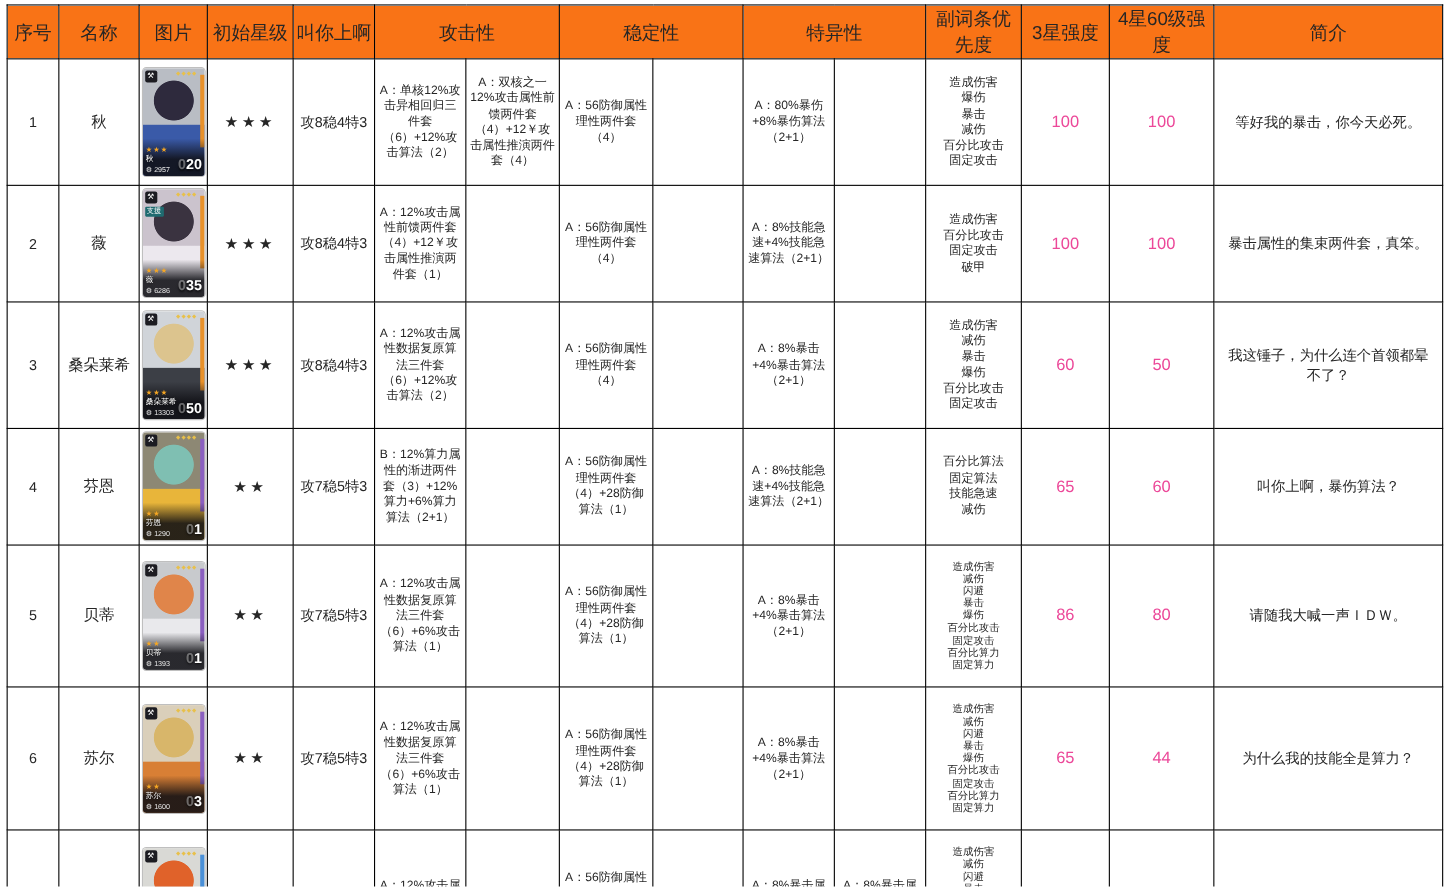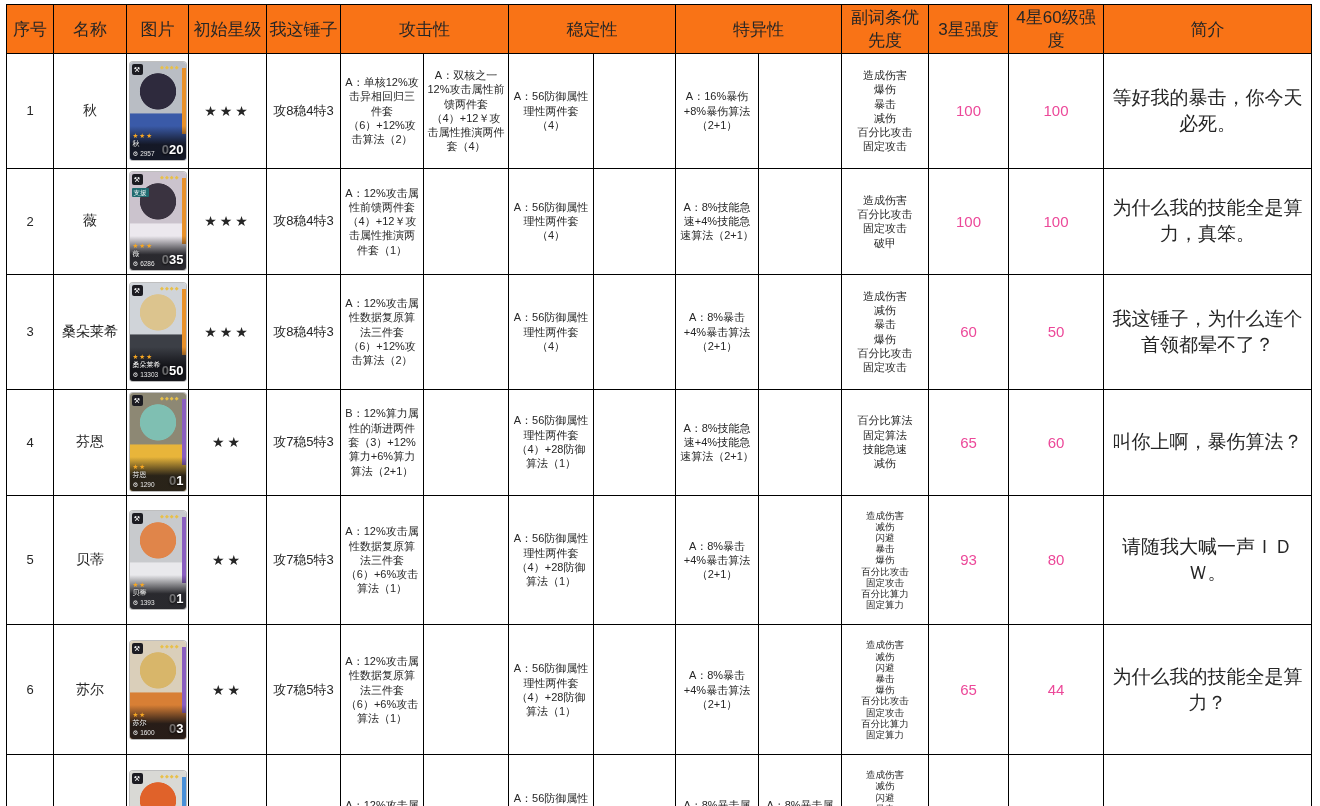--- a/index.html
+++ b/index.html
@@ -12,21 +12,21 @@
   tbody tr{height:106px;}
   tbody tr:last-child{height:89px;}
   .c-no{font-size:13px;}
   .c-name{font-size:14px;}
   .c-star{font-size:14px;letter-spacing:3px;white-space:nowrap;}
   .c-dist{font-size:13px;white-space:nowrap;}
   .c-sm{font-size:11px;line-height:1.3;padding:2px 3px;}
   .c-pri{font-size:11px;line-height:1.3;padding:14px;}
   .c-pri-sm{font-size:9.5px;line-height:1.18;}
   .c-num{font-size:15px;color:#ec4899;}
-  .c-intro{font-size:19px;padding:14px 8px;}
+  .c-intro{font-size:13px;padding:14px 8px;}
   
   .card{position:relative;width:56px;height:98px;margin:0 auto;border-radius:3px;overflow:hidden;box-shadow:0 0 0 1px rgba(0,0,0,.25);}
   .card .art{position:absolute;inset:0;}
   .card .stripe{position:absolute;right:0;top:6px;width:4px;height:66px;}
   .card .chip{position:absolute;left:2px;top:2px;width:11px;height:11px;background:#1c1c22;color:#fff;font-size:7px;line-height:11px;border-radius:2px;}
   .card .badge{position:absolute;left:2px;top:16px;background:#1f6b70;color:#fff;font-size:6.5px;line-height:9px;padding:0 2px;border-radius:1px;}
   .card .pips{position:absolute;right:6px;top:2px;color:#e8c04a;font-size:5px;letter-spacing:1px;}
   .card .shade{position:absolute;left:0;right:0;bottom:0;height:34px;background:linear-gradient(180deg,rgba(15,15,20,0) 0%,rgba(15,15,20,.88) 55%);}
   .card .cstars{position:absolute;left:3px;bottom:20px;color:#f5a623;font-size:6.5px;letter-spacing:1px;}
   .card .cname{position:absolute;left:3px;bottom:11px;color:#fff;font-size:7px;white-space:nowrap;text-shadow:0 0 2px #000;}
@@ -55,21 +55,21 @@
       <col style="width:80px">
         <col style="width:95px">
         <col style="width:208px">
     </colgroup>
     <thead>
       <tr class="head-row">
         <th>序号</th>
         <th>名称</th>
         <th>图片</th>
         <th>初始星级</th>
-        <th>我这锤子</th>
+        <th>叫你上啊</th>
         <th colspan="2">攻击性</th>
         <th colspan="2">稳定性</th>
         <th colspan="2">特异性</th>
         <th>副词条优先度</th>
         <th>3星强度</th>
         <th>4星60级强度</th>
         <th>简介</th>
       </tr>
     </thead>
     <tbody>
@@ -88,21 +88,21 @@
               <div class="cpow">⚙ 2957</div>
               <div class="clvl"><span class="dim">0</span>20</div>
             </div>
           </td>
           <td class="c-star">★★★</td>
           <td class="c-dist">攻8稳4特3</td>
           <td class="c-sm">A：单核12%攻击异相回归三件套（6）+12%攻击算法（2）</td>
           <td class="c-sm">A：双核之一12%攻击属性前馈两件套（4）+12￥攻击属性推演两件套（4）</td>
           <td class="c-sm">A：56防御属性理性两件套（4）</td>
           <td class="c-sm"></td>
-          <td class="c-sm">A：16%暴伤+8%暴伤算法（2+1）</td>
+          <td class="c-sm">A：80%暴伤+8%暴伤算法（2+1）</td>
           <td class="c-sm"></td>
           <td class="c-pri">造成伤害<br>爆伤<br>暴击<br>减伤<br>百分比攻击<br>固定攻击</td>
           <td class="c-num">100</td>
           <td class="c-num">100</td>
           <td class="c-intro">等好我的暴击，你今天必死。</td>
         </tr>
         <tr>
           <td class="c-no">2</td>
           <td class="c-name">薇</td>
           <td class="c-img">
@@ -123,21 +123,21 @@
           <td class="c-dist">攻8稳4特3</td>
           <td class="c-sm">A：12%攻击属性前馈两件套（4）+12￥攻击属性推演两件套（1）</td>
           <td class="c-sm"></td>
           <td class="c-sm">A：56防御属性理性两件套（4）</td>
           <td class="c-sm"></td>
           <td class="c-sm">A：8%技能急速+4%技能急速算法（2+1）</td>
           <td class="c-sm"></td>
           <td class="c-pri">造成伤害<br>百分比攻击<br>固定攻击<br>破甲</td>
           <td class="c-num">100</td>
           <td class="c-num">100</td>
-          <td class="c-intro">为什么我的技能全是算力，真笨。</td>
+          <td class="c-intro">暴击属性的集束两件套，真笨。</td>
         </tr>
         <tr>
           <td class="c-no">3</td>
           <td class="c-name">桑朵莱希</td>
           <td class="c-img">
             <div class="card">
               <div class="art" style="background:radial-gradient(circle at 50% 30%,#dcc48e 0 24%,rgba(0,0,0,0) 25%),linear-gradient(180deg,#d0d4d9 0 52%,#3c3f46 53% 100%)"></div>
               <div class="stripe" style="background:#e8912a"></div>
               <div class="chip">⚒</div>
               <div class="pips">◆◆◆◆</div>
@@ -208,21 +208,21 @@
           </td>
           <td class="c-star">★★</td>
           <td class="c-dist">攻7稳5特3</td>
           <td class="c-sm">A：12%攻击属性数据复原算法三件套（6）+6%攻击算法（1）</td>
           <td class="c-sm"></td>
           <td class="c-sm">A：56防御属性理性两件套（4）+28防御算法（1）</td>
           <td class="c-sm"></td>
           <td class="c-sm">A：8%暴击+4%暴击算法（2+1）</td>
           <td class="c-sm"></td>
           <td class="c-pri c-pri-sm">造成伤害<br>减伤<br>闪避<br>暴击<br>爆伤<br>百分比攻击<br>固定攻击<br>百分比算力<br>固定算力</td>
-          <td class="c-num">93</td>
+          <td class="c-num">86</td>
           <td class="c-num">80</td>
           <td class="c-intro">请随我大喊一声ＩＤＷ。</td>
         </tr>
         <tr>
           <td class="c-no">6</td>
           <td class="c-name">苏尔</td>
           <td class="c-img">
             <div class="card">
               <div class="art" style="background:radial-gradient(circle at 50% 30%,#d8b66a 0 24%,rgba(0,0,0,0) 25%),linear-gradient(180deg,#dacfba 0 52%,#d87f35 53% 100%)"></div>
               <div class="stripe" style="background:#8a5fc0"></div>

